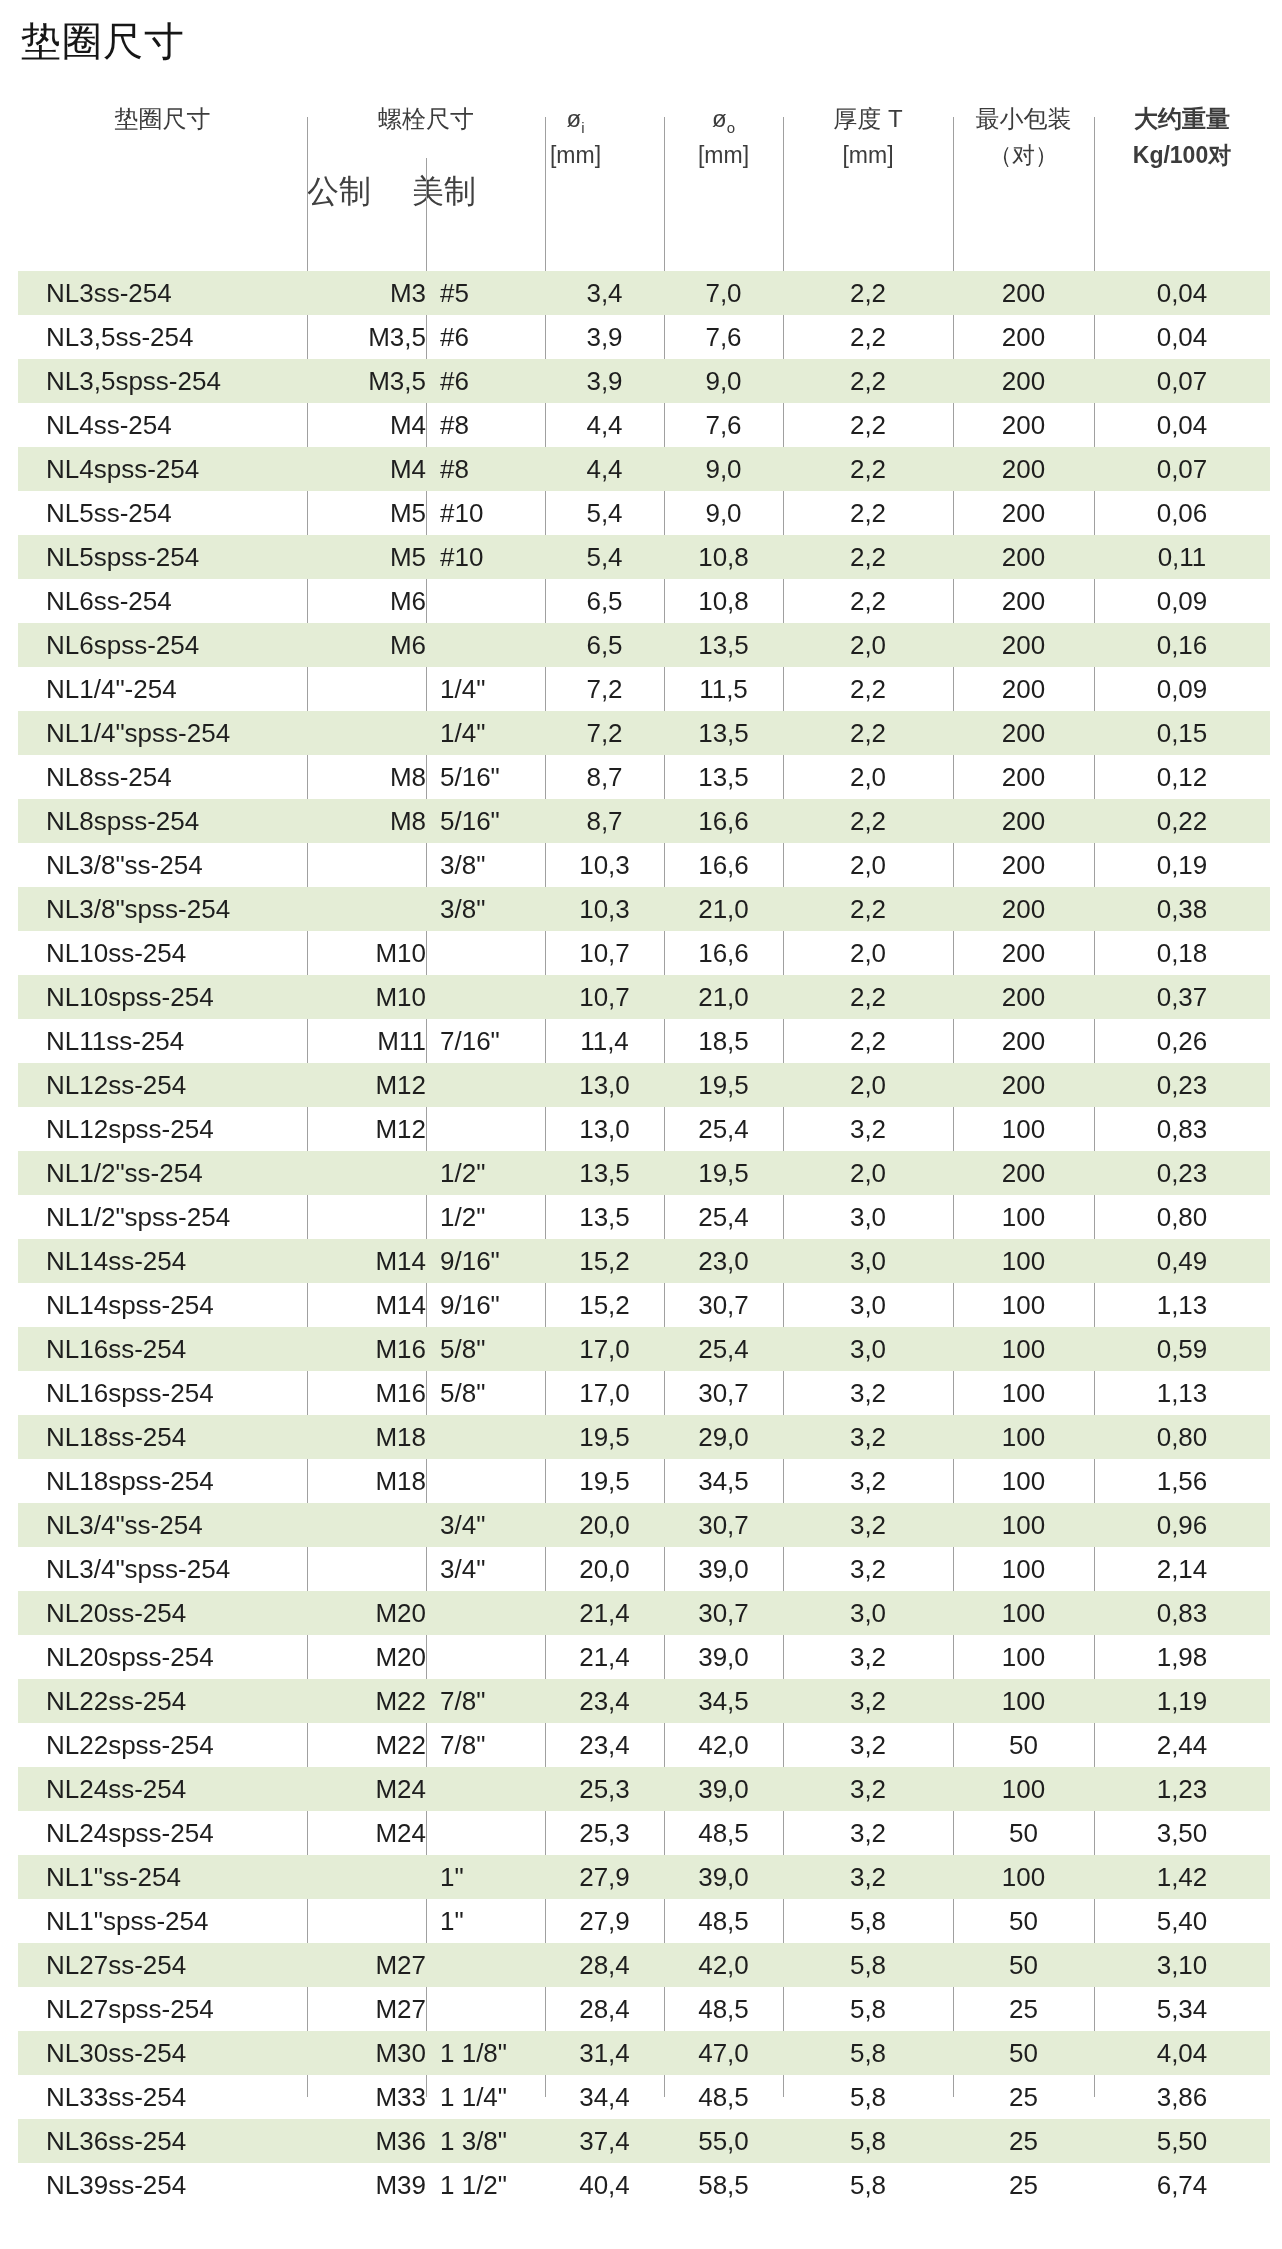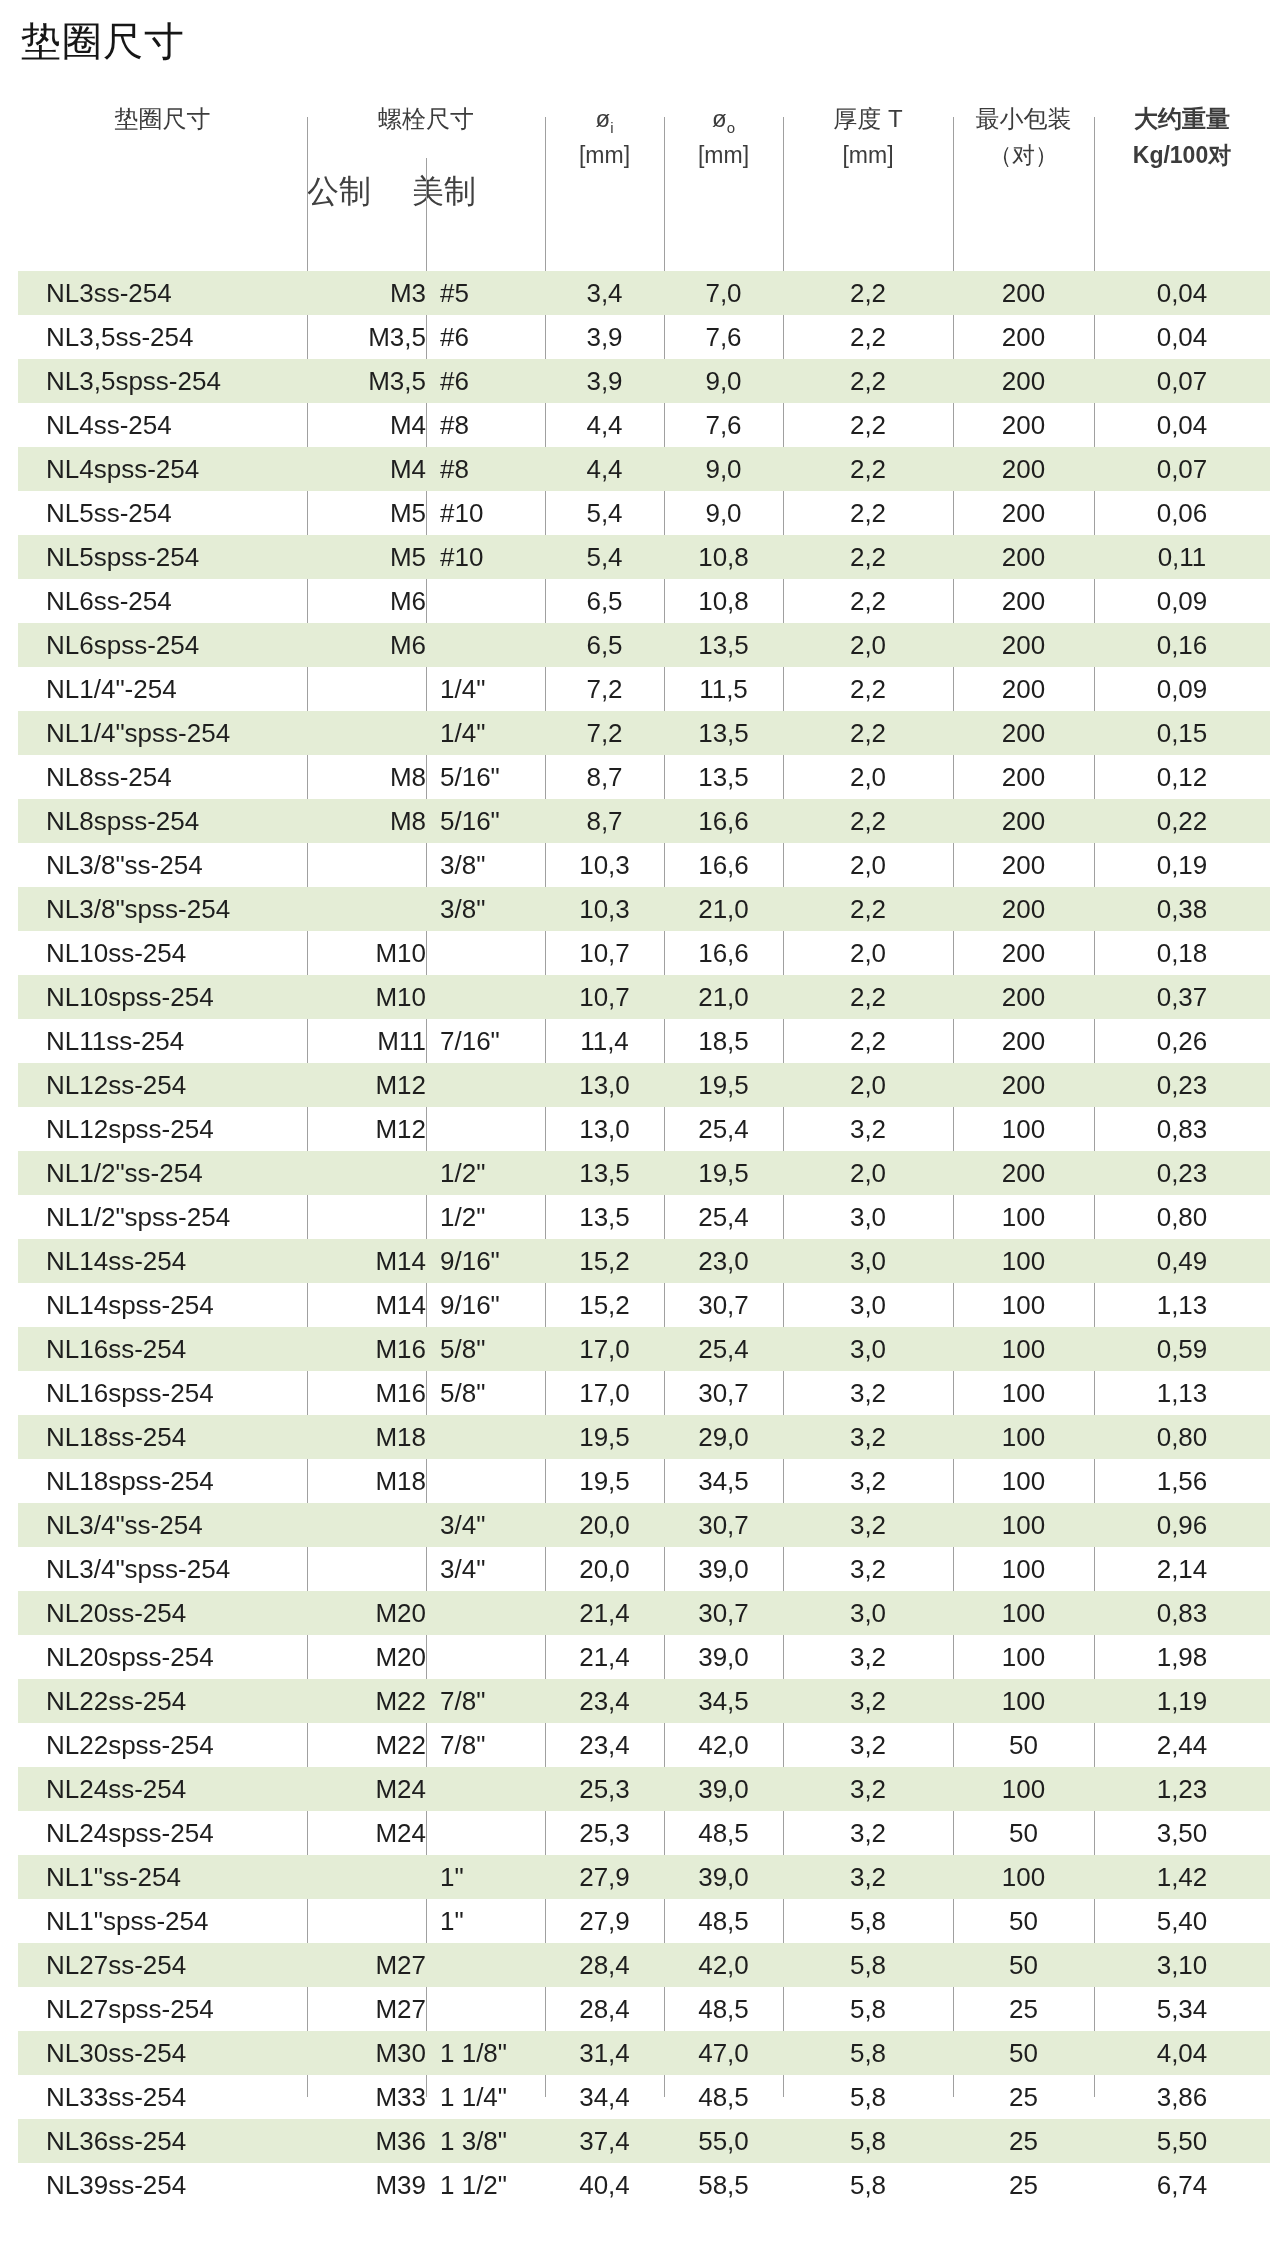--- a/index.html
+++ b/index.html
@@ -61,21 +61,21 @@
   </div>
   <div class="hdr" style="left:307px;width:238px;">
     <span>螺栓尺寸</span>
   </div>
   <div class="subhdr" style="left:307px;width:119px;">
     <span>公制</span>
   </div>
   <div class="subhdr" style="left:412px;width:119px;">
     <span>美制</span>
   </div>
-  <div class="hdr" style="left:545px;width:119px;text-align:center;">
+  <div class="hdr" style="left:516px;width:119px;text-align:center;">
     <div><span>ø</span><sub>i</sub></div>
     <div class="sub2">[mm]</div>
   </div>
   <div class="hdr" style="left:664px;width:119px;">
     <div><span>ø</span><sub>o</sub></div>
     <div class="sub2">[mm]</div>
   </div>
   <div class="hdr" style="left:783px;width:170px;">
     <div>厚度 T</div>
     <div class="sub2">[mm]</div>

